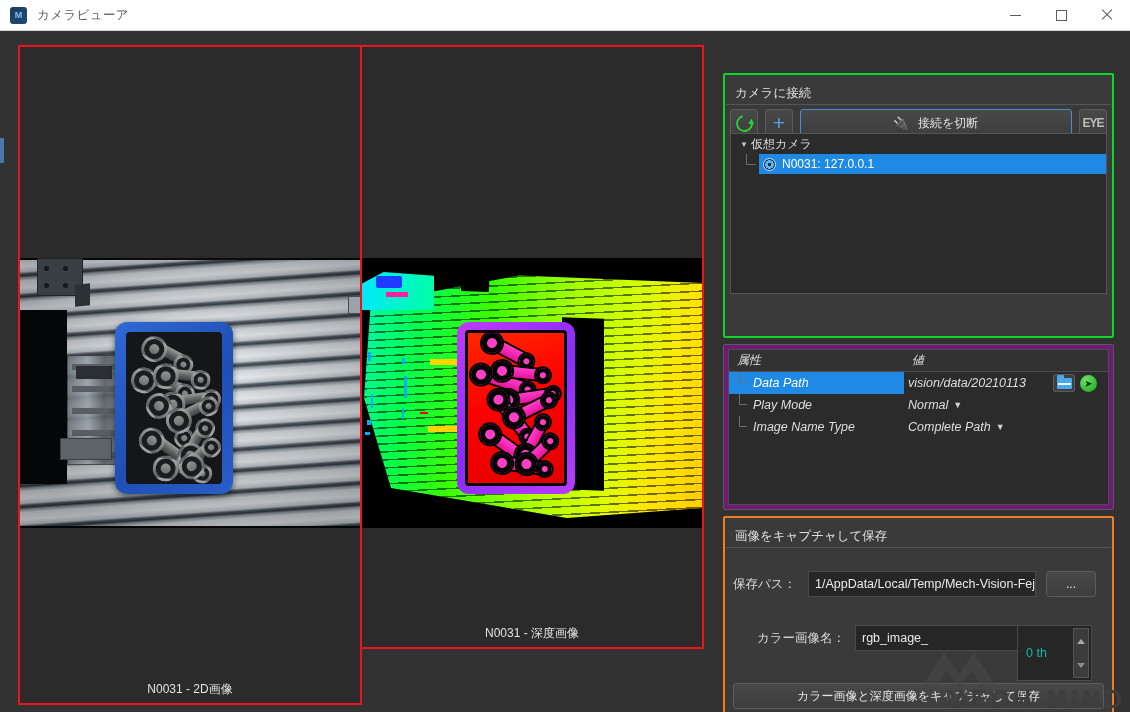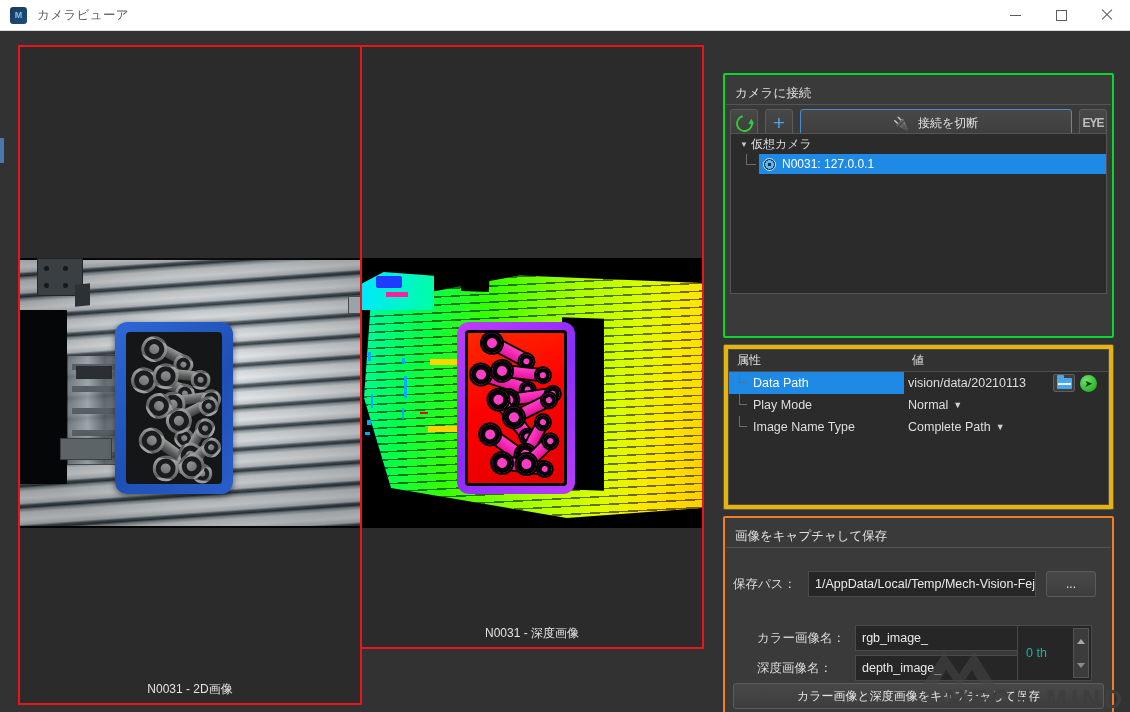--- a/index.html
+++ b/index.html
@@ -218,21 +218,21 @@
   
   .group {
     position: absolute; border-radius: 2px; background: #3a3a3a;
   }
   .group-title {
     position: absolute; left: 10px; top: 10px; font-size: 12.5px; color: #e0e0e0;
   }
   .group-sep { position: absolute; left: 1px; right: 1px; top: 29px; height: 1px; background: #555; }
 
   #grp-connect { left: 723px; top: 42px; width: 391px; height: 265px; border: 2px solid #0bd629; }
-  #grp-props   { left: 723px; top: 313px; width: 391px; height: 166px; border: 1px solid #5a5a5a; background:#eab308; }
+  #grp-props   { left: 723px; top: 313px; width: 391px; height: 166px; border: 1px solid #5a5a5a; background:#701a75;font-style:italic; }
   #grp-save    { left: 723px; top: 485px; width: 391px; height: 205px; border: 2px solid #ef7f25; }
 
   .panel-body { position: absolute; left: 5px; right: 5px; top: 34px; bottom: 6px; }
 
   .btn {
     background: linear-gradient(180deg,#484848,#3d3d3d);
     border: 1px solid #5c5c5c; border-radius: 3px; color: #e4e4e4;
     font-size: 12px; display: flex; align-items: center; justify-content: center;
     cursor: pointer; user-select: none;
   }
@@ -510,24 +510,20 @@
         <span class="flabel" style="width:75px;">保存パス：</span>
         <span class="finput" style="width:228px;">1/AppData/Local/Temp/Mech-Vision-FejUXO</span>
         <span class="btn" style="width:50px;height:26px;margin-left:10px;">...</span>
       </div>
 
       <div class="form-row" style="position:absolute;left:32px;top:107px;width:290px;height:26px;align-items:center;">
         <span class="flabel" style="width:98px;">カラー画像名：</span>
         <span class="finput" style="width:188px;">rgb_image_</span>
       </div>
 
-      <div class="form-row" style="position:absolute;left:32px;top:137px;width:290px;height:26px;">
-        <span class="flabel" style="width:98px;">深度画像名：</span>
-        <span class="finput" style="width:188px;">depth_image_</span>
-      </div>
 
       <div class="spin" style="left:292px;top:107px;width:75px;height:56px;">
         <span>0 th</span>
         <span class="spin-btns">
           <span class="spin-up">
               <span class="tri-up"></span>
             </span>
           <span class="spin-dn">
               <span class="tri-dn"></span>
             </span>

